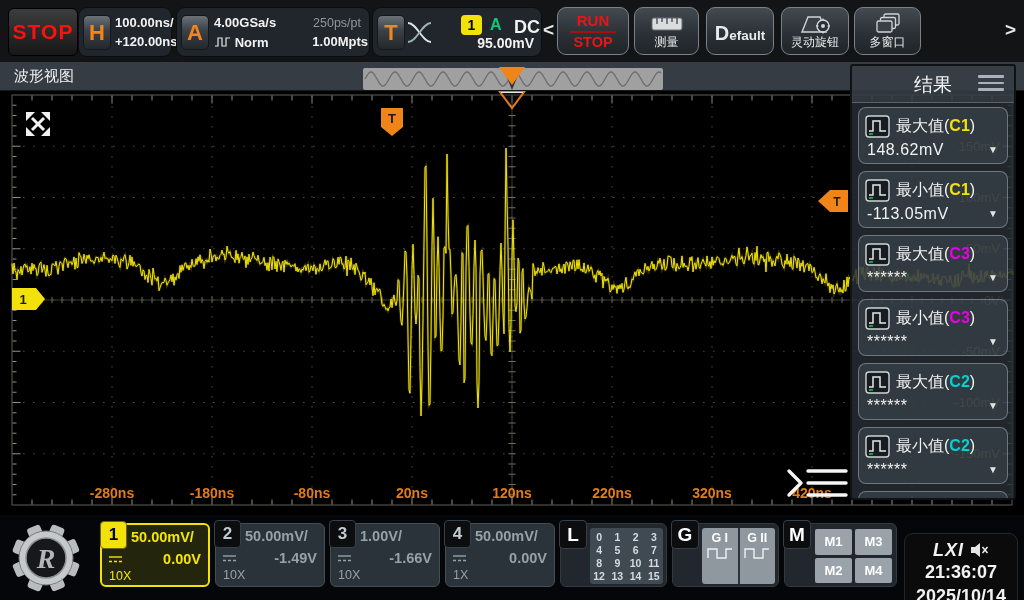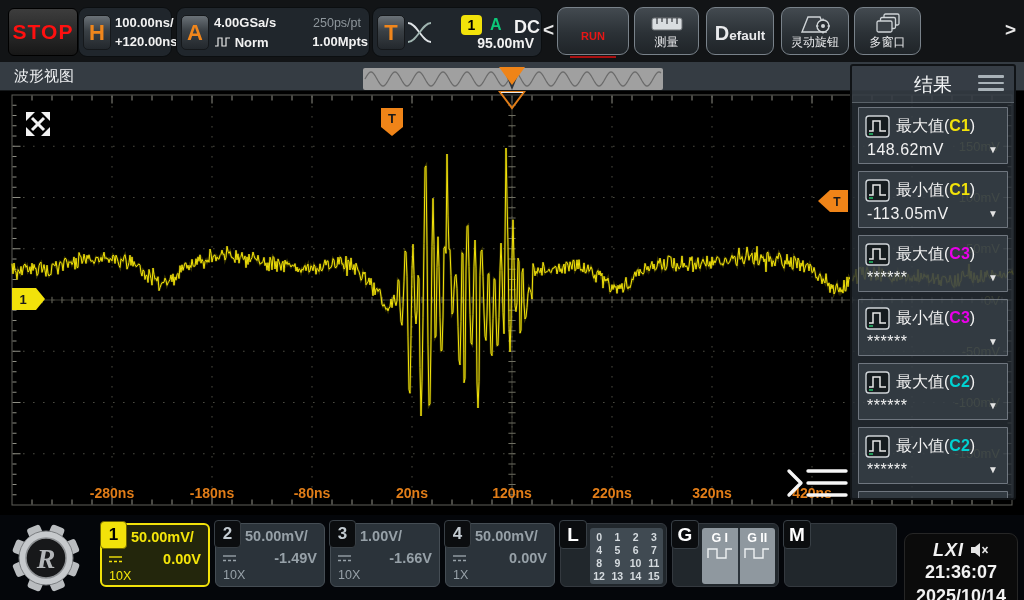--- a/index.html
+++ b/index.html
@@ -20,41 +20,41 @@
     background:linear-gradient(180deg,#3d3d3d,#171717);border:1px solid #000;
     color:#ff1010;font-size:21px;font-weight:bold;letter-spacing:1px;text-align:center;line-height:46px;}
   .tb-line{position:absolute;font-size:13px;font-weight:bold;color:#f2f2f2;white-space:nowrap;}
   .tb-dim{color:#8e969c;font-weight:normal;font-size:12.5px;}
   .nav-chev{position:absolute;top:19px;color:#e8e8e8;font-size:19px;font-weight:bold;}
   #trig-src{position:absolute;left:88px;top:7px;width:21px;height:20px;background:#f2e20a;border-radius:4px;
     color:#000;font-size:14px;font-weight:bold;text-align:center;line-height:20px;}
   #trig-slope{position:absolute;left:117px;top:8px;color:#0cc878;font-size:16px;font-weight:bold;}
   #trig-coupling{position:absolute;left:141px;top:9px;font-size:18px;font-weight:bold;color:#f2f2f2;}
   #trig-level{position:absolute;right:7px;top:27px;font-size:14px;font-weight:bold;color:#f2f2f2;}
-  #runstop .rs1{display:block;margin:22px auto 0;font-size:11px;font-weight:bold;color:#e81616;width:46px;
-    border-bottom:2px solid #a81010;padding-bottom:14px;}
+  #runstop .rs1{display:block;margin:4px auto 0;font-size:15px;font-weight:bold;color:#e81616;width:46px;
+    border-bottom:2px solid #a81010;padding-bottom:2px;}
   #runstop .rs2{display:block;margin:1px auto 0;font-size:14.5px;font-weight:bold;color:#e81616;}
   #default-btn span.dbig{font-size:20px;font-weight:bold;}
   #default-btn span.drest{font-size:13.5px;font-weight:bold;margin-top:12px;}
   #default-btn .dwrap{position:absolute;left:0;right:0;top:14px;}
   
   #tabbar{position:absolute;left:0;top:62px;width:1024px;height:29px;background:#353c43;border-bottom:1px solid #15181a;box-sizing:border-box;}
   #tab-label{position:absolute;left:14px;top:5px;font-size:15px;color:#f0f2f4;}
   
   #scope-svg{position:absolute;left:0;top:62px;width:1024px;height:453px;z-index:2;}
   
   #results-panel{position:absolute;left:850px;top:64px;width:166px;height:436px;z-index:5;
     background:rgba(38,45,52,0.84);border:2px solid #101316;border-radius:3px;box-sizing:border-box;overflow:hidden;}
   #rp-header{position:relative;height:36px;border-bottom:1px solid #596168;background:rgba(80,88,96,0.35);}
   #rp-title{position:absolute;left:0;right:0;top:6px;text-align:center;font-size:19px;color:#f4f6f7;}
   #rp-menu{position:absolute;right:10px;top:9px;width:26px;}
   #rp-menu div{height:2.5px;background:#aab3b9;margin-bottom:4px;border-radius:1px;}
   #rp-cards{position:absolute;left:6px;right:6px;top:41px;}
   .meas-card{position:relative;height:55px;margin-bottom:7px;border:1px solid rgba(160,170,178,0.55);
-    border-radius:1px;background:rgba(82,92,100,0.38);overflow:hidden;}
+    border-radius:8px;background:rgba(82,92,100,0.38);overflow:hidden;}
   .meas-label{position:absolute;left:37px;top:8px;font-size:16px;color:#f2f2f2;white-space:nowrap;}
   .meas-value{position:absolute;left:8px;top:33px;font-size:16px;color:#f2f2f2;letter-spacing:0.5px;}
   .meas-caret{position:absolute;right:9px;top:36px;font-size:10px;color:#e3e3e3;}
   .meas-icon{position:absolute;left:6px;top:7px;}
   
   #bottombar{position:absolute;left:0;top:515px;width:1024px;height:85px;background:#04060a;}
   .chbox{position:absolute;top:8px;width:110px;height:64px;border-radius:6px;box-sizing:border-box;}
   .chbox.inactive{background:#2b333a;border:1px solid #454d54;}
   .chbox.active{background:#23260c;border:2px solid #f2e20a;}
   .ch-badge{position:absolute;left:-2px;top:-4px;width:25px;height:26px;border-radius:4px;
@@ -739,20 +739,26 @@
               <polyline points="1,12 1,3 10,3 10,12 19,12 19,3 25,3" fill="none" stroke="#eef1f3" stroke-width="1.4"></polyline>
             </svg></div>
           <div class="gen-cell"><span class="glabel">G II</span><svg width="26" height="13">
               <polyline points="1,12 1,3 10,3 10,12 19,12 19,3 25,3" fill="none" stroke="#eef1f3" stroke-width="1.4"></polyline>
             </svg></div>
         </div>
   </div>
 
   <div class="modbox" style="left:784px;width:113px;">
     <div class="mod-badge">M</div>
+    <div id="math-grid">
+          <div>M1</div>
+          <div>M3</div>
+          <div>M2</div>
+          <div>M4</div>
+        </div>
   </div>
 
   <div id="lxi-box">
     <div id="lxi-row1">
       <span id="lxi-name">LXI</span>
       <svg width="19" height="16">
         <polygon points="1,5 5,5 10,1 10,15 5,11 1,11" fill="#e6e6e6"></polygon>
         <line x1="12.5" y1="5" x2="17.5" y2="11" stroke="#e6e6e6" stroke-width="1.6"></line>
         <line x1="17.5" y1="5" x2="12.5" y2="11" stroke="#e6e6e6" stroke-width="1.6"></line>
       </svg>

